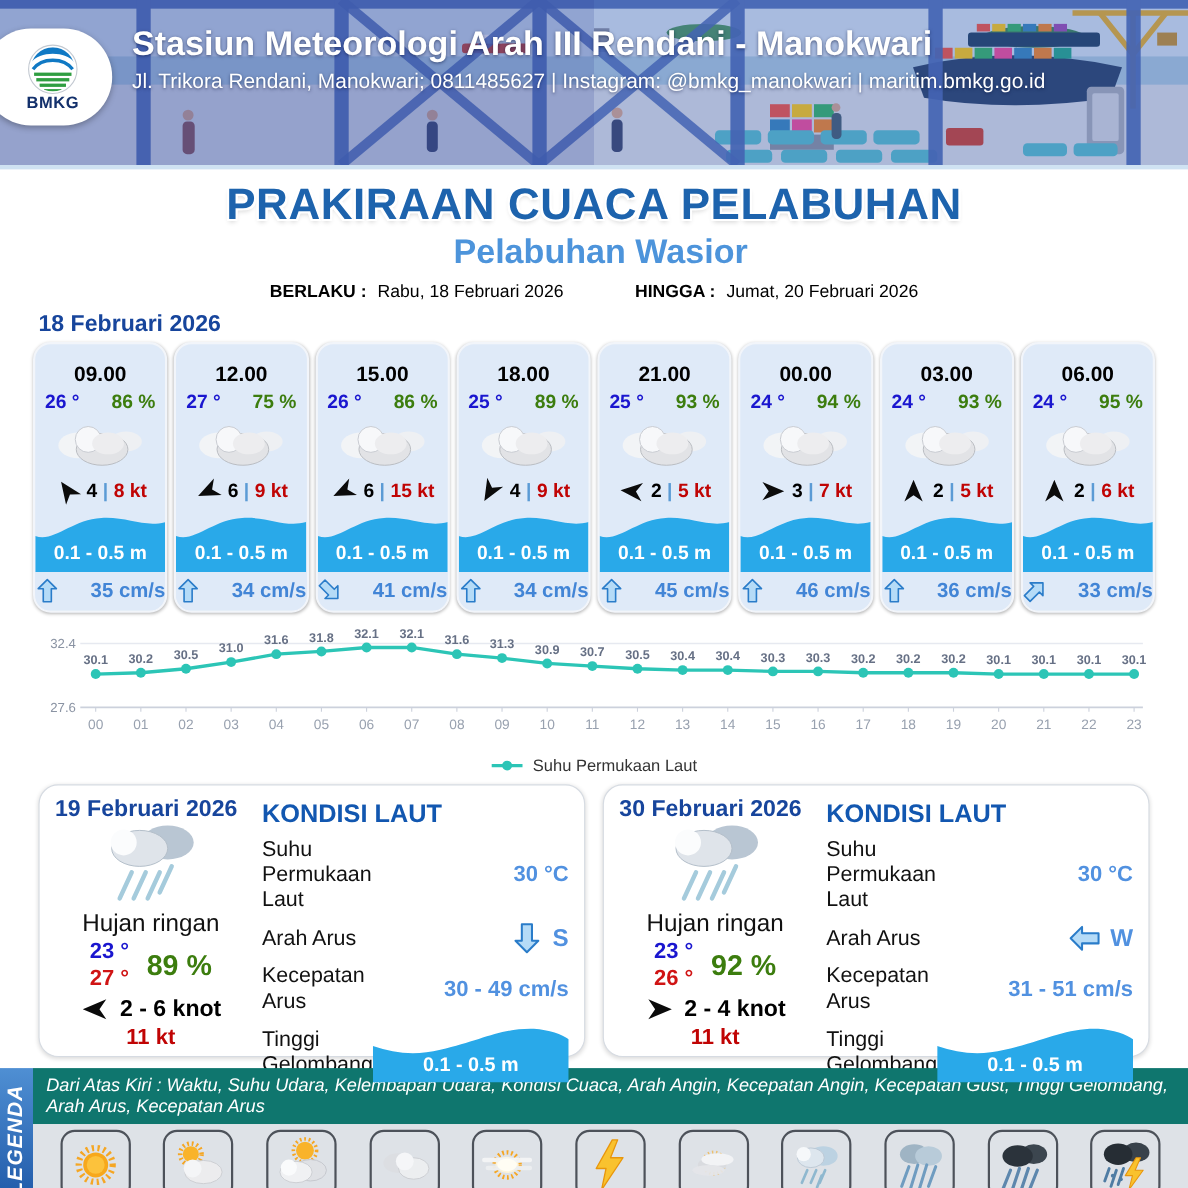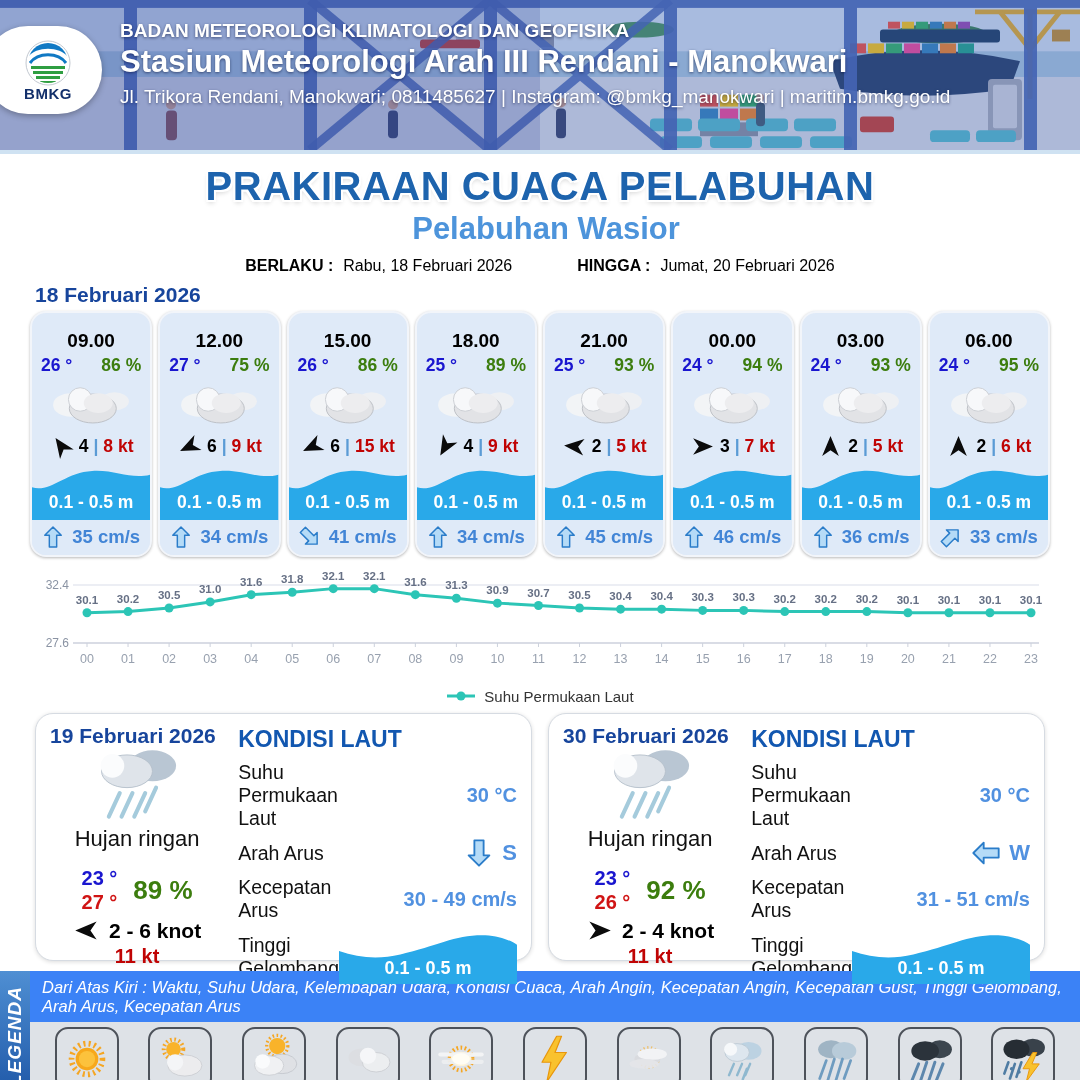--- a/index.html
+++ b/index.html
@@ -39,42 +39,42 @@
   .fc-icon { height:58px; display:flex; align-items:center; justify-content:center; }
   .fc-wind { display:flex; align-items:center; justify-content:center; gap:5px; height:34px;
     font-size:17.5px; font-weight:bold; color:#000; }
   .fc-dart { display:inline-flex; }
   .fc-sep { color:#5b9bd5; font-weight:600; }
   .fc-gust { color:#c00404; }
   .fc-wave { position:relative; height:66px; margin-top:auto; }
   .wave-svg { position:absolute; inset:0; width:100%; height:100%; }
   .fc-waveval { position:absolute; bottom:7px; width:100%; text-align:center; color:#fff;
     font-weight:bold; font-size:17.5px; }
-  .fc-current { height:40px; display:flex; align-items:center; justify-content:center; gap:8px;
+  .fc-current { height:40px; display:flex; align-items:center; justify-content:space-between; gap:8px;
     font-size:18.5px; font-weight:bold; color:#4285d6; background:#dfeaf8; }
   .fc-curarrow { display:inline-flex; }
 
   
   .chart-sec { margin:8px 35px 0; }
   #sst-chart { width:1010px; height:122px; display:block; }
   .ylab { font:12px "Liberation Sans", sans-serif; fill:#8a93a3; text-anchor:end; }
   .vlab { font:600 11.5px "Liberation Sans", sans-serif; fill:#667085; text-anchor:middle; }
   .xlab { font:12.5px "Liberation Sans", sans-serif; fill:#98a1af; text-anchor:middle; }
   .chart-legend { display:flex; align-items:center; justify-content:center; gap:8px;
     font-size:15px; color:#333; height:18px; }
 
   
   .daily-row { display:flex; gap:16px; margin:8px 35px 0; }
   .dcard { flex:1; height:248px; background:#fff; border:1.5px solid #d6dbe2; border-radius:18px;
     box-shadow:0 1px 4px rgba(0,0,0,.14); display:flex; padding:10px 14px 8px; }
   .d-left { width:41%; display:flex; flex-direction:column; align-items:center; }
   .d-date { align-self:flex-start; color:#17459c; font-weight:bold; font-size:21px; }
   .d-icon { margin-top:-8px; height:88px; }
   .d-cond { font-size:22px; color:#111; margin-top:-2px; }
-  .d-th { display:flex; align-items:center; gap:16px; margin-top:14px; }
+  .d-th { display:flex; align-items:center; gap:16px; margin-top:1px; }
   .d-temps { display:flex; flex-direction:column; font-size:20px; font-weight:bold; line-height:1.2; }
   .d-tmin { color:#1a16cf; } .d-tmax { color:#d01414; }
   .d-hum { color:#3c7d0e; font-size:26px; font-weight:bold; }
   .d-wind { display:flex; align-items:center; gap:9px; font-size:21px; font-weight:bold; color:#000; margin-top:3px; }
   .d-gust { color:#c00404; font-size:20px; font-weight:bold; margin-top:1px; }
   .d-right { flex:1; padding-left:14px; }
   .sea-title { color:#1257b0; font-weight:800; font-size:23px; margin:2px 0 8px; }
   .sea-grid { display:grid; grid-template-columns:1fr auto; row-gap:8px; align-items:center; font-size:19.5px; color:#111; }
   .sea-val { color:#5191e0; font-weight:bold; font-size:20px; text-align:right; }
   .dir-cell { display:flex; align-items:center; gap:9px; justify-content:flex-end;
@@ -84,21 +84,21 @@
   .wave-box span { position:absolute; bottom:5px; width:100%; text-align:center; color:#fff;
     font-weight:bold; font-size:18px; }
 
   
   .legend-sec { display:flex; margin-top:10px; height:130px; }
   .legend-side { width:30px; background:linear-gradient(180deg,#4f8fd3,#1c55a5); display:flex;
     align-items:center; justify-content:center; }
   .legend-side span { writing-mode:vertical-rl; transform:rotate(180deg); color:#fff; font-weight:bold;
     font-style:italic; font-size:19px; letter-spacing:1px; }
   .legend-main { flex:1; display:flex; flex-direction:column; }
-  .legend-desc { background:#3b82f6; color:#fff; font-style:italic; font-size:16.5px; padding:7px 12px 6px; }
+  .legend-desc { background:#0f766e; color:#fff; font-style:italic; font-size:16.5px; padding:7px 12px 6px; }
   .legend-items { flex:1; background:#dee2e7; display:flex; justify-content:space-between; padding:5px 12px 0; }
   .legend-item { text-align:center; width:89px; }
   .li-box { width:64px; height:64px; border:2px solid #4d525a; border-radius:13px; margin:0 auto;
     display:flex; align-items:center; justify-content:center; }
   .legend-bottom { height:8px; background:#16417e; }
 </style>
 </head>
 <body>
 
 <div class="page">
@@ -202,21 +202,20 @@
           <path d="M6 24 C14 13 34 13 42 24" stroke="#1079c4" stroke-width="3" fill="none"></path>
           <rect x="7" y="27" width="34" height="3" fill="#2f9e41"></rect>
           <rect x="9" y="32" width="30" height="3" fill="#2f9e41"></rect>
           <rect x="12" y="37" width="24" height="3" fill="#2f9e41"></rect>
           <rect x="16" y="42" width="16" height="3" fill="#2f9e41"></rect>
         </g>
       </svg>
       <div class="logo-text">BMKG</div>
     </div>
     <div class="header-text">
-      <div class="org">BADAN METEOROLOGI KLIMATOLOGI DAN GEOFISIKA</div>
       <div class="station">Stasiun Meteorologi Arah III Rendani - Manokwari</div>
       <div class="address">Jl. Trikora Rendani, Manokwari; 0811485627 | Instagram: @bmkg_manokwari | maritim.bmkg.go.id</div>
     </div>
   </header>
   <div class="header-strip"></div>
 
   <section class="title-sec">
     <div class="main-title">PRAKIRAAN CUACA PELABUHAN</div>
     <div class="sub-title">Pelabuhan Wasior</div>
     <div class="validity">

